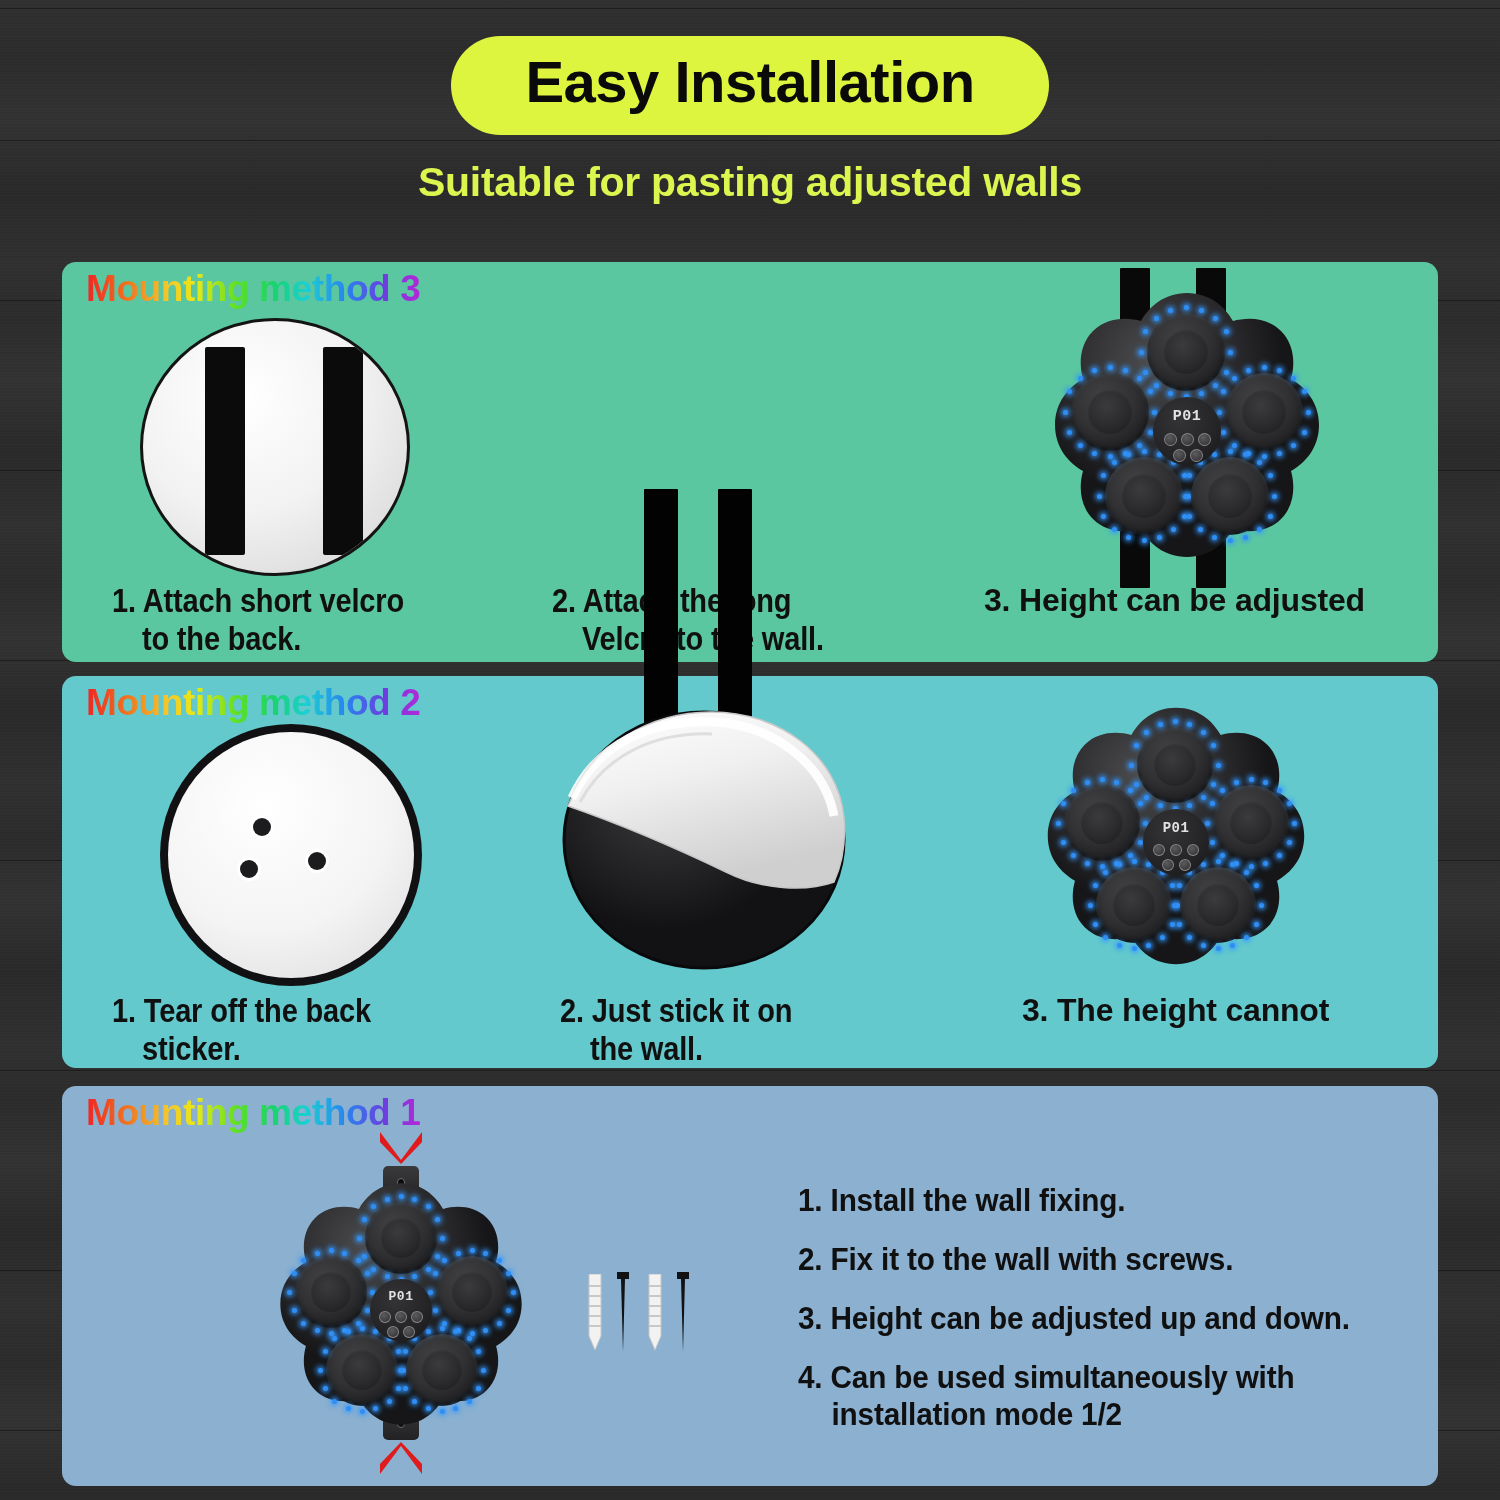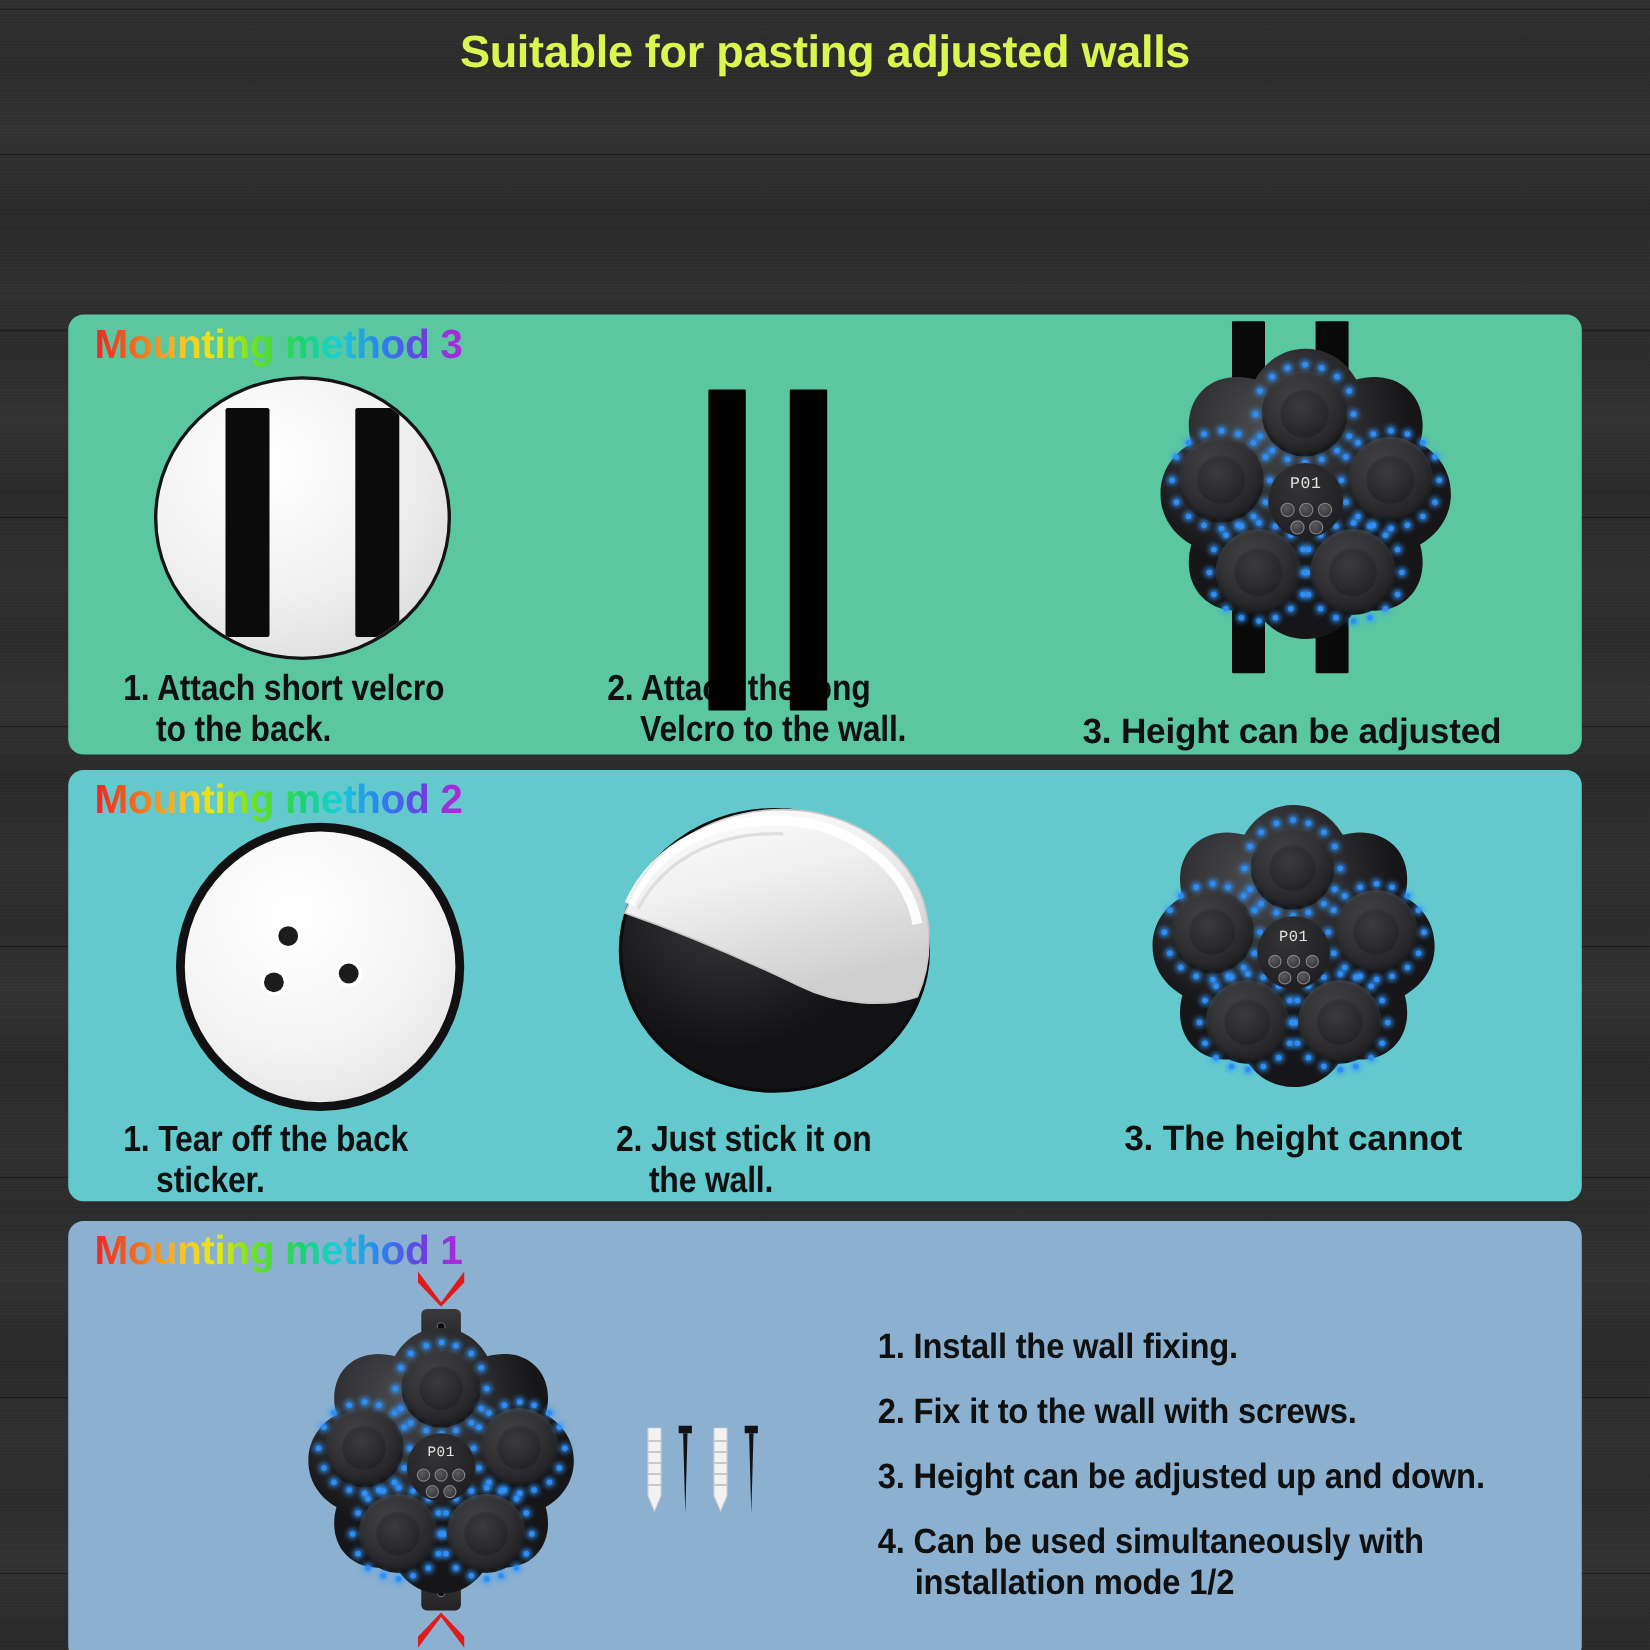--- a/index.html
+++ b/index.html
@@ -177,21 +177,21 @@
     border-radius: 50%;
     background: radial-gradient(circle at 40% 32%, #343436 0%, #242426 60%, #161618 100%);
   }
   .ctrl-display {
     position: absolute;
     top: 16%;
     left: 0; right: 0;
     text-align: center;
     color: #e2e2e2;
     font-family: "Liberation Mono", monospace;
-    font-weight: 400;
+    font-weight: 700;
     letter-spacing: 0.5px;
   }
   .ctrl-btn {
     position: absolute;
     border-radius: 50%;
     background: radial-gradient(circle at 38% 32%, #5c5c5e 0%, #3c3c3e 70%, #2a2a2c 100%);
     border: 1px solid rgba(190,190,195,0.55);
   }
 
   
@@ -245,20 +245,23 @@
   <div class="bg-plank" style="top:470px"></div>
   <div class="bg-plank" style="top:660px"></div>
   <div class="bg-plank" style="top:860px"></div>
   <div class="bg-plank" style="top:1070px"></div>
   <div class="bg-plank" style="top:1270px"></div>
   <div class="bg-plank" style="top:1430px"></div>
 </div>
 
 <div class="page">
 
+  <div class="title-wrap">
+    <div class="title-pill">Easy Installation</div>
+  </div>
   <div class="subtitle">Suitable for pasting adjusted walls</div>
 
   <div class="panel panel-1">
     <div class="method-label">Mounting method 3</div>
   </div>
 
   <div class="disc-white" style="left:140px; top:318px; width:270px; height:258px; z-index:4;">
     <div class="velcro-short" style="left:62px; top:26px; width:40px; height:208px;"></div>
     <div class="velcro-short" style="left:180px; top:26px; width:40px; height:208px;"></div>
   </div>
@@ -411,21 +414,21 @@
   <div class="caption cap-condensed" style="left:112px; top:582px; width:420px;">
     <span>1.</span>
     <span>Attach short velcro</span>
     <span class="cap-indent">to the back.</span>
   </div>
   <div class="caption cap-condensed" style="left:552px; top:582px; width:420px;">
     <span>2.</span>
     <span>Attach the long</span>
     <span class="cap-indent">Velcro to the wall.</span>
   </div>
-  <div class="caption cap-wide" style="left:984px; top:582px; width:450px;margin-top:40px;">
+  <div class="caption cap-wide" style="left:984px; top:582px; width:450px;">
     <span>3.</span>
     <span>Height can be adjusted</span>
   </div>
 
   <div class="panel panel-2">
     <div class="method-label">Mounting method 2</div>
   </div>
 
   <div style="position:absolute; left:160px; top:724px; width:262px; height:262px; border-radius:50%;
               background:#111113; z-index:4;">

